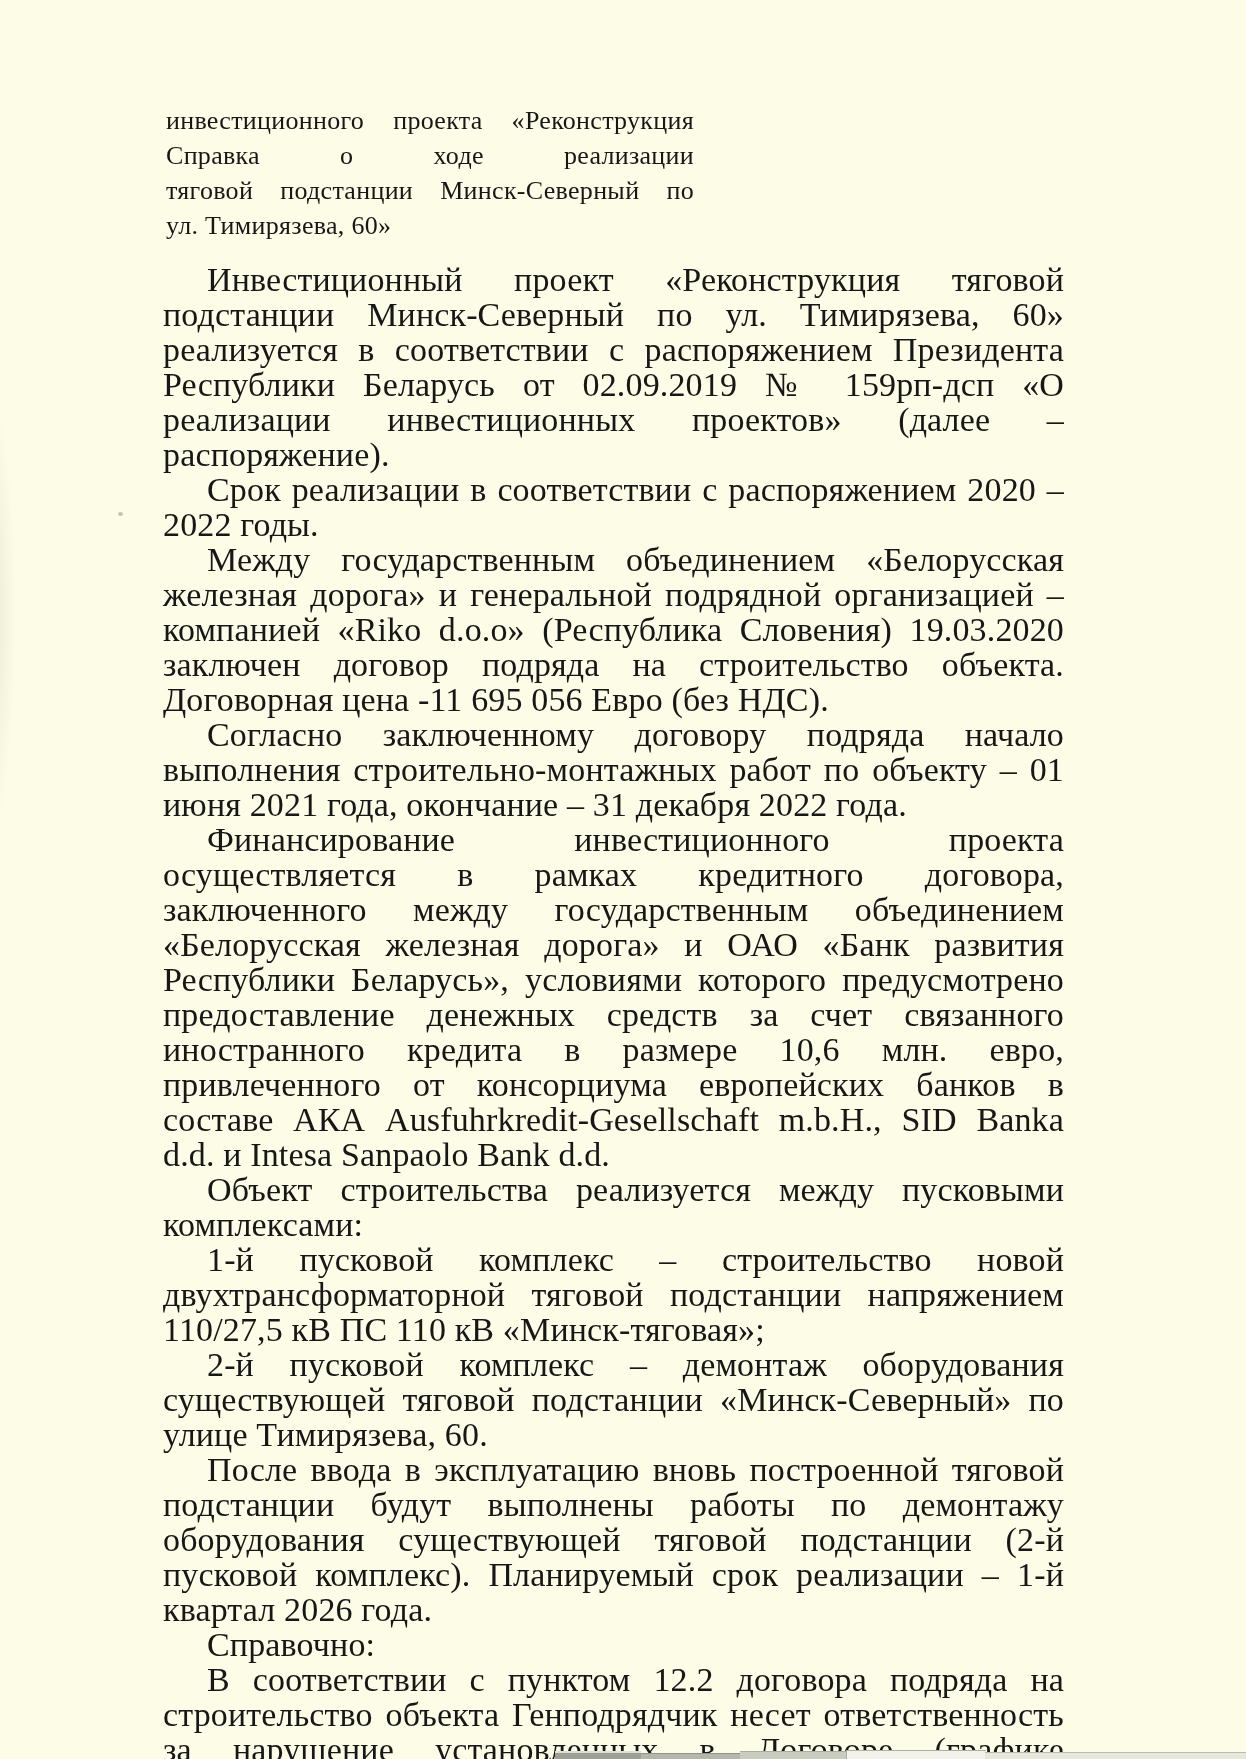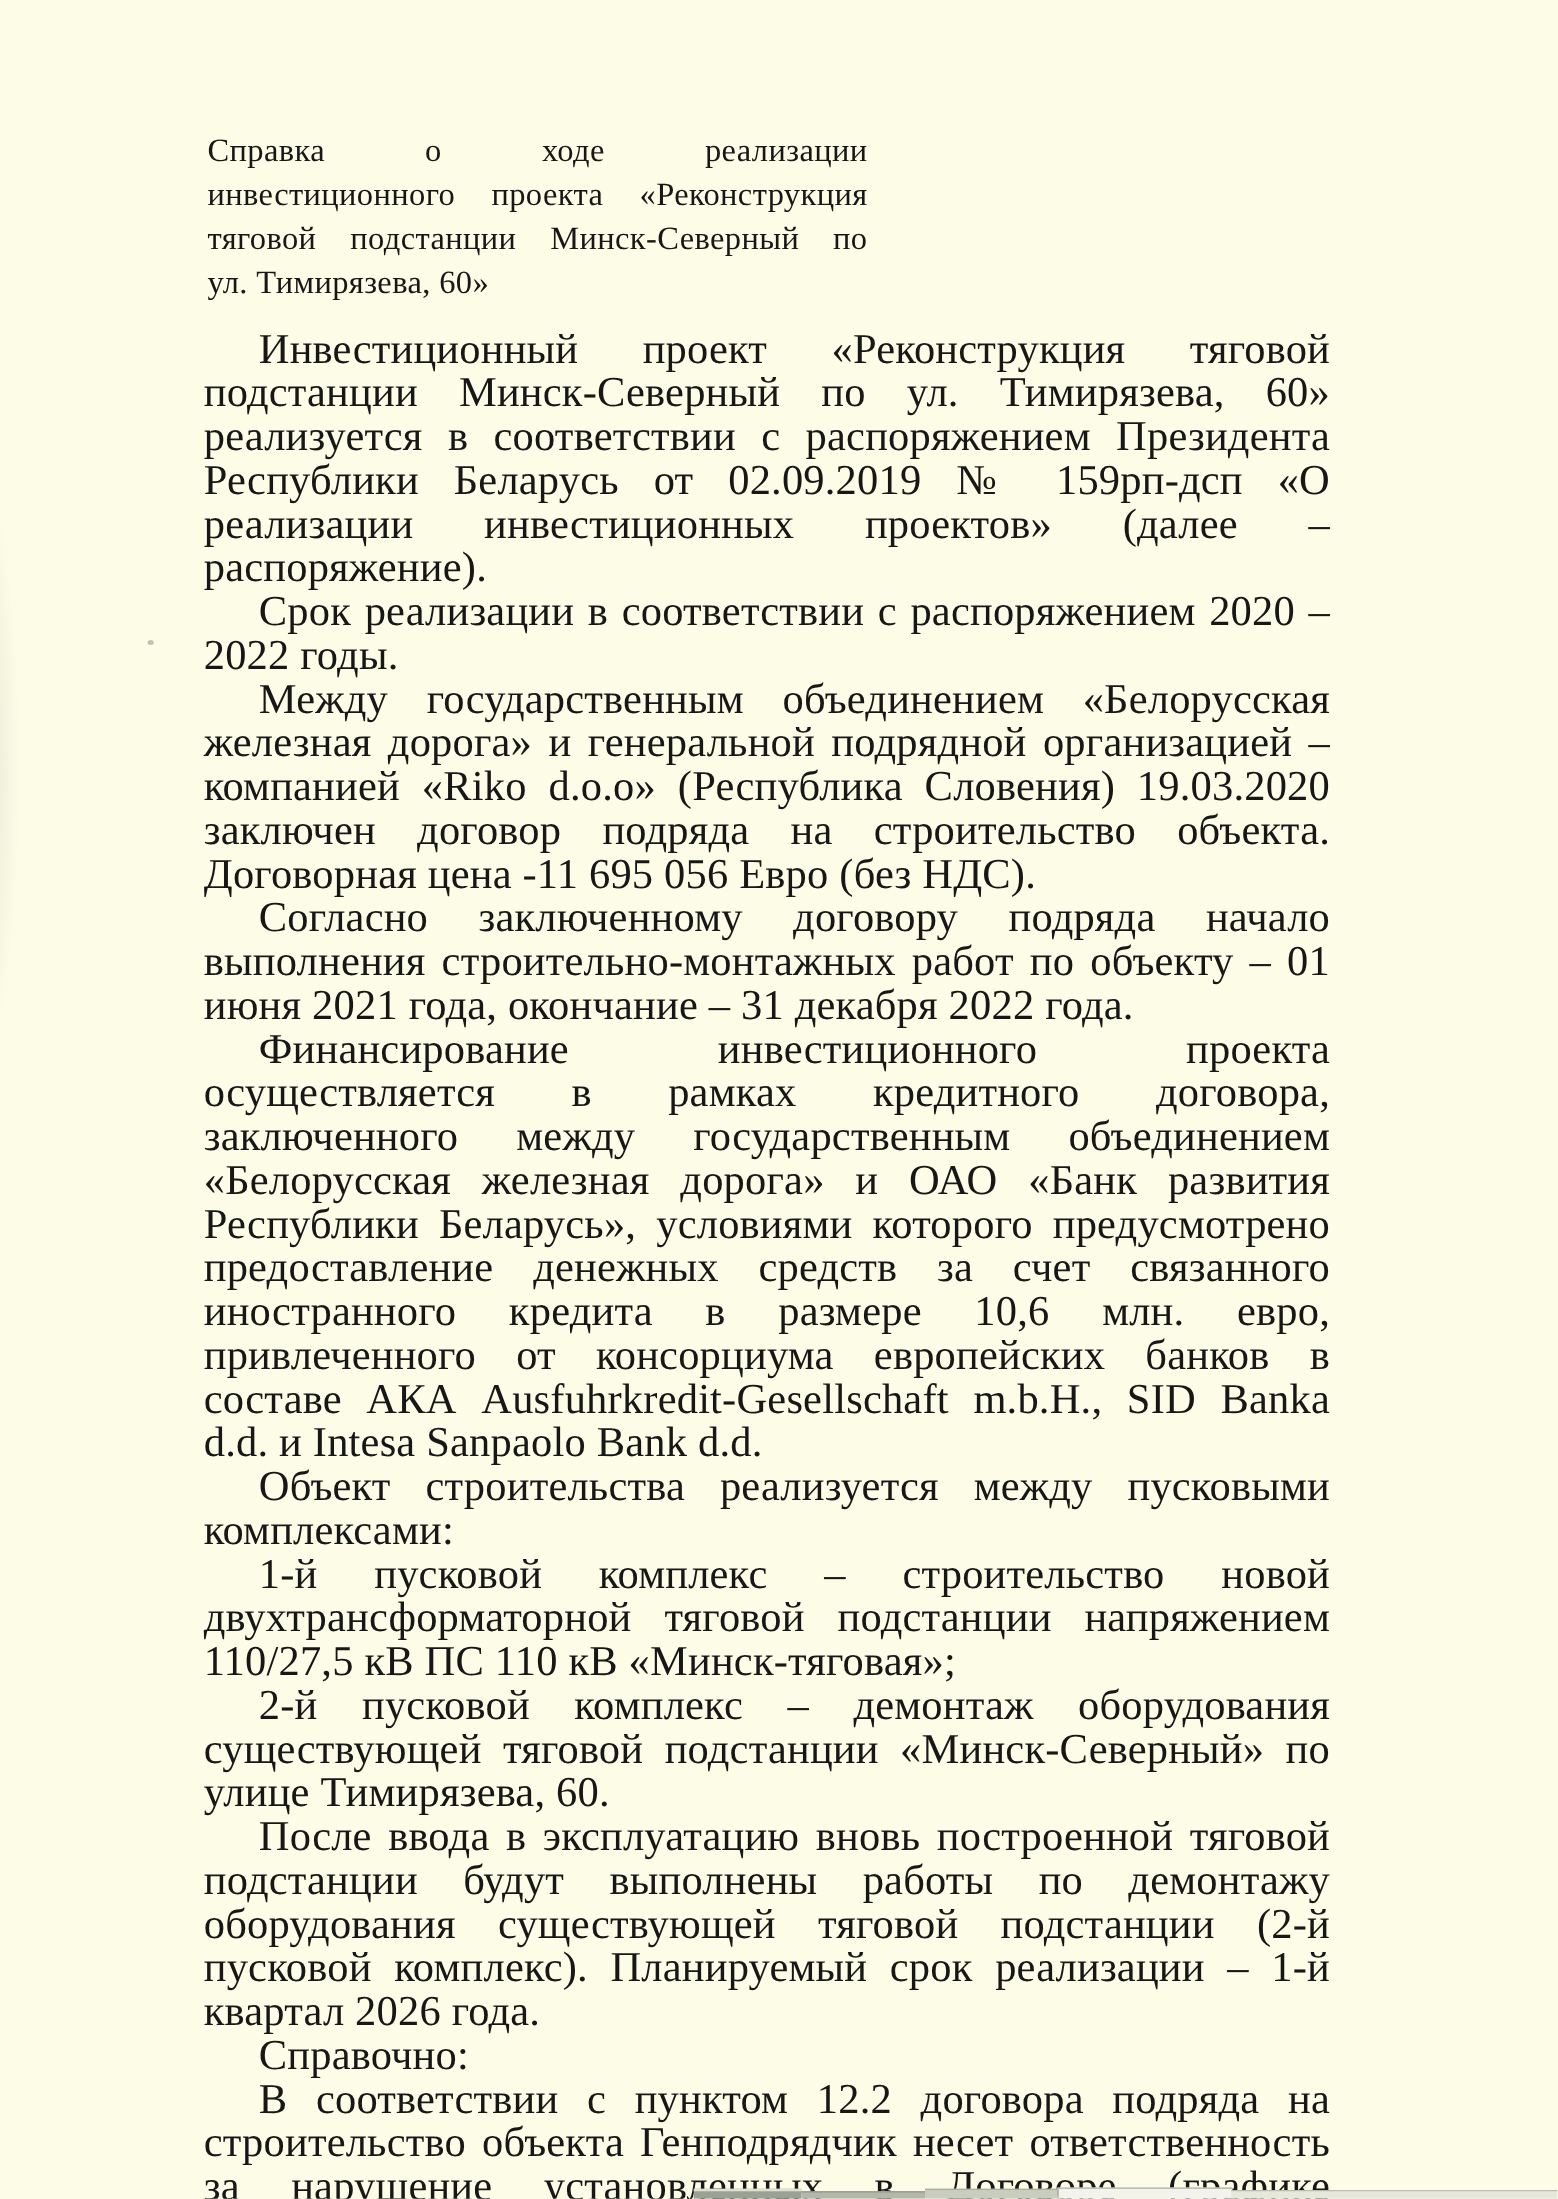--- a/index.html
+++ b/index.html
@@ -86,22 +86,22 @@
 </style>
 </head>
 <body>
 
 <div class="page">
 
   <div class="scan-smudge"></div>
   <div class="scan-speck"></div>
 
   <div class="title-block">
+    <div class="title-line">инвестиционного проекта «Реконструкция</div>
     <div class="title-line">Справка о ходе реализации</div>
-    <div class="title-line">инвестиционного проекта «Реконструкция</div>
     <div class="title-line">тяговой подстанции Минск-Северный по</div>
     <div class="title-line last">ул. Тимирязева, 60»</div>
   </div>
 
   <div class="body-block">
       <p class="para ">Инвестиционный проект «Реконструкция тяговой подстанции Минск-Северный по ул. Тимирязева, 60» реализуется в соответствии с распоряжением Президента Республики Беларусь от 02.09.2019 № 159рп-дсп «О реализации инвестиционных проектов» (далее – распоряжение).</p>
       <p class="para ">Срок реализации в соответствии с распоряжением 2020 – 2022 годы.</p>
       <p class="para ">Между государственным объединением «Белорусская железная дорога» и генеральной подрядной организацией – компанией «Riko d.o.o» (Республика Словения) 19.03.2020 заключен договор подряда на строительство объекта. Договорная цена -11 695 056 Евро (без НДС).</p>
       <p class="para ">Согласно заключенному договору подряда начало выполнения строительно-монтажных работ по объекту – 01 июня 2021 года, окончание – 31 декабря 2022 года.</p>
       <p class="para ">Финансирование инвестиционного проекта осуществляется в рамках кредитного договора, заключенного между государственным объединением «Белорусская железная дорога» и ОАО «Банк развития Республики Беларусь», условиями которого предусмотрено предоставление денежных средств за счет связанного иностранного кредита в размере 10,6 млн. евро, привлеченного от консорциума европейских банков в составе АКА Ausfuhrkredit-Gesellschaft m.b.H., SID Banka d.d. и Intesa Sanpaolo Bank d.d.</p>

